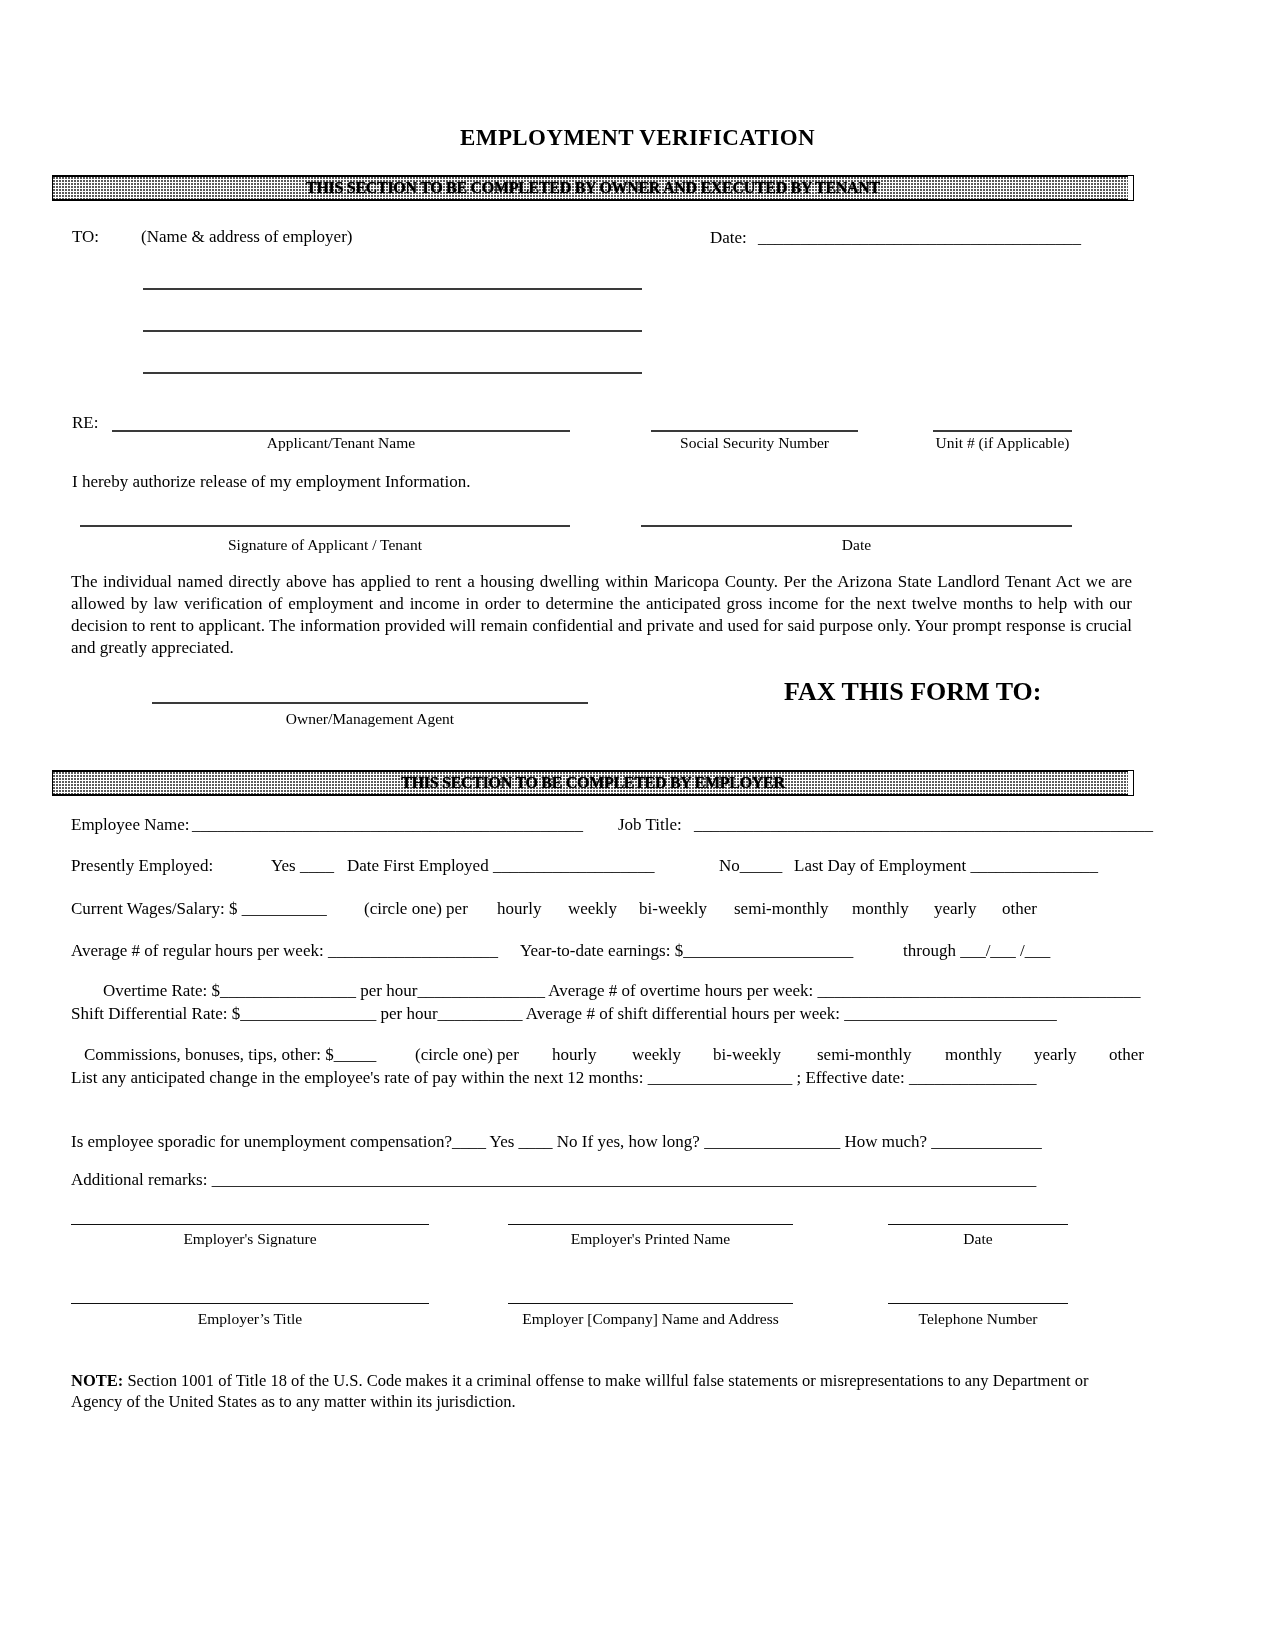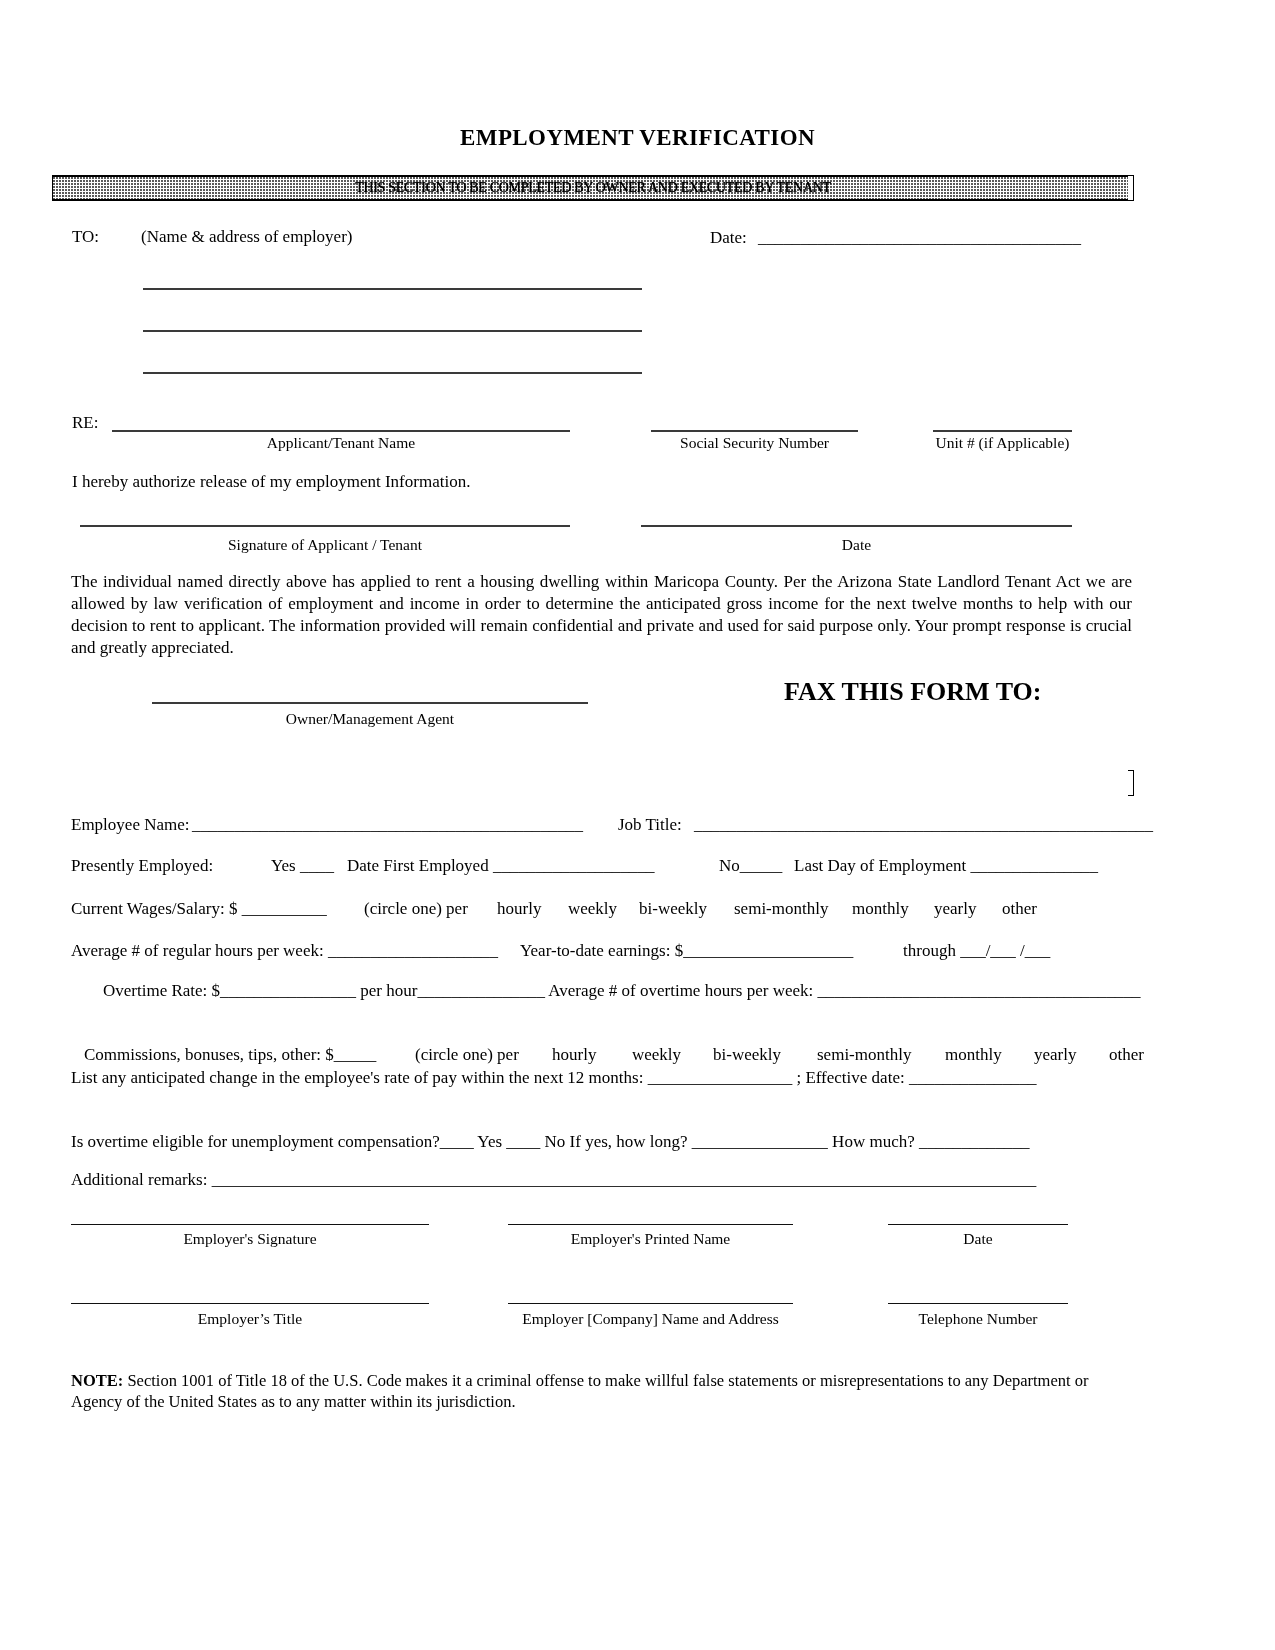--- a/index.html
+++ b/index.html
@@ -47,22 +47,22 @@
     box-sizing: border-box;
     background-color: #ffffff;
     background-image:
       radial-gradient(circle at 1px 1px, #555 0.7px, transparent 0.9px);
     background-size: 3px 3px;
     display: flex;
     align-items: center;
     justify-content: center;
   }
   .banner-text {
-    font-size: 14px;
-    font-weight: normal;
+    font-size: 16px;
+    font-weight: bold;
     letter-spacing: -0.3px;
     white-space: nowrap;
     text-shadow: 0 0 1px #000;
   }
   .banner-cap {
     position: absolute;
     width: 6px;
     height: 26px;
     border: 1px solid #000;
     border-left: none;
@@ -154,20 +154,23 @@
   <div class="rule" style="top:525px; left:641px; width:431px;"></div>
   <div class="caption" style="top:536px; left:80px; width:490px;">Signature of Applicant / Tenant</div>
   <div class="caption" style="top:536px; left:641px; width:431px;">Date</div>
 
   <div class="para" style="top:571px; left:71px; width:1061px;">The individual named directly above has applied to rent a housing dwelling within Maricopa County. Per the Arizona State Landlord Tenant Act we are allowed by law verification of employment and income in order to determine the anticipated gross income for the next twelve months to  help with our decision to rent to applicant. The information provided will remain confidential and private and used for said purpose only. Your prompt response is crucial and greatly appreciated.</div>
 
   <div class="rule" style="top:702px; left:152px; width:436px;"></div>
   <div class="caption" style="top:710px; left:152px; width:436px;">Owner/Management Agent</div>
   <div class="fax" style="top:677px; left:784px;">FAX THIS FORM TO:</div>
 
+  <div class="banner" style="top:770px;">
+    <span class="banner-text">THIS SECTION TO BE COMPLETED BY EMPLOYER</span>
+  </div>
   <div class="banner-cap" style="top:770px; left:1128px;"></div>
 
   <div class="t" style="top:815px; left:71px;">Employee Name:</div>
   <div class="t" style="top:815px; left:192px;">______________________________________________</div>
   <div class="t" style="top:815px; left:618px;">Job Title:</div>
   <div class="t" style="top:815px; left:694px;">______________________________________________________</div>
 
   <div class="t" style="top:856px; left:71px;">Presently Employed:</div>
   <div class="t" style="top:856px; left:271px;">Yes ____</div>
   <div class="t" style="top:856px; left:347px;">Date First Employed ___________________</div>
@@ -182,34 +185,35 @@
   <div class="t" style="top:899px; left:734px;">semi-monthly</div>
   <div class="t" style="top:899px; left:852px;">monthly</div>
   <div class="t" style="top:899px; left:934px;">yearly</div>
   <div class="t" style="top:899px; left:1002px;">other</div>
 
   <div class="t" style="top:941px; left:71px;">Average # of regular hours per week: ____________________</div>
   <div class="t" style="top:941px; left:520px;">Year-to-date earnings: $____________________</div>
   <div class="t" style="top:941px; left:903px;">through ___/___ /___</div>
 
   <div class="t" style="top:981px; left:71px;margin-left:32px;">Overtime Rate:  $________________ per hour_______________ Average # of overtime hours per week: ______________________________________</div>
+  <div class="t" style="top:1004px; left:71px;">Shift Differential Rate: $________________  per hour__________ Average # of shift differential hours per week:  _________________________</div>
 
   <div class="t" style="top:1045px; left:71px;margin-left:13px;">Commissions, bonuses, tips, other:  $_____</div>
   <div class="t" style="top:1045px; left:415px;">(circle one) per</div>
   <div class="t" style="top:1045px; left:552px;">hourly</div>
   <div class="t" style="top:1045px; left:632px;">weekly</div>
   <div class="t" style="top:1045px; left:713px;">bi-weekly</div>
   <div class="t" style="top:1045px; left:817px;">semi-monthly</div>
   <div class="t" style="top:1045px; left:945px;">monthly</div>
   <div class="t" style="top:1045px; left:1034px;">yearly</div>
   <div class="t" style="top:1045px; left:1109px;">other</div>
 
   <div class="t" style="top:1068px; left:71px;">List any anticipated change in the employee's rate of pay within the next 12 months:     _________________ ; Effective date: _______________</div>
 
-  <div class="t" style="top:1132px; left:71px;">Is overtime eligible for unemployment compensation?____ Yes ____  No   If yes, how long? ________________       How much? _____________</div>
+  <div class="t" style="top:1132px; left:71px;">Is employee sporadic for unemployment compensation?____ Yes ____  No   If yes, how long? ________________       How much? _____________</div>
 
   <div class="t" style="top:1170px; left:71px;">Additional remarks:  _________________________________________________________________________________________________</div>
 
   <div class="rule thin" style="top:1224px; left:71px; width:358px;"></div>
   <div class="rule thin" style="top:1224px; left:508px; width:285px;"></div>
   <div class="rule thin" style="top:1224px; left:888px; width:180px;"></div>
   <div class="caption" style="top:1230px; left:71px; width:358px;">Employer's Signature</div>
   <div class="caption" style="top:1230px; left:508px; width:285px;">Employer's Printed Name</div>
   <div class="caption" style="top:1230px; left:888px; width:180px;">Date</div>
 

